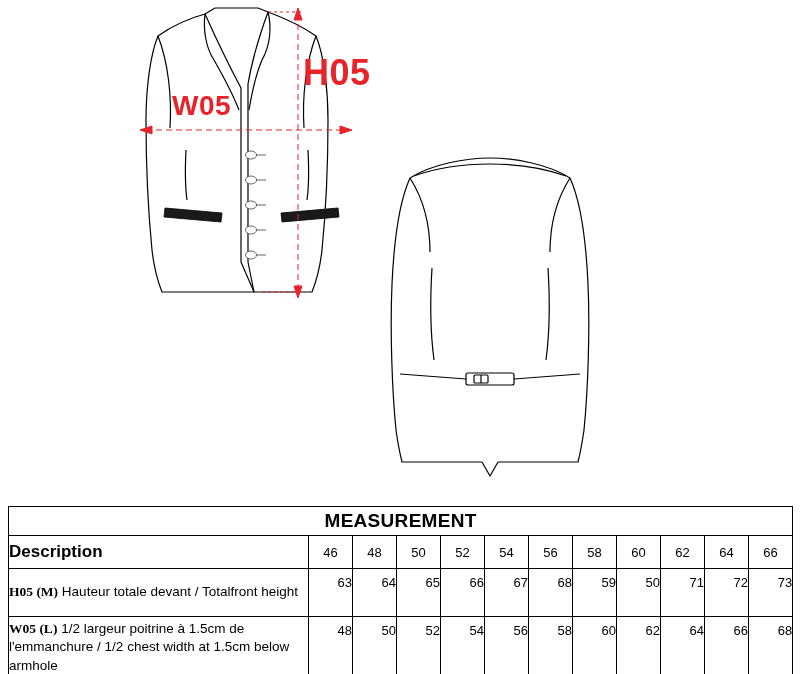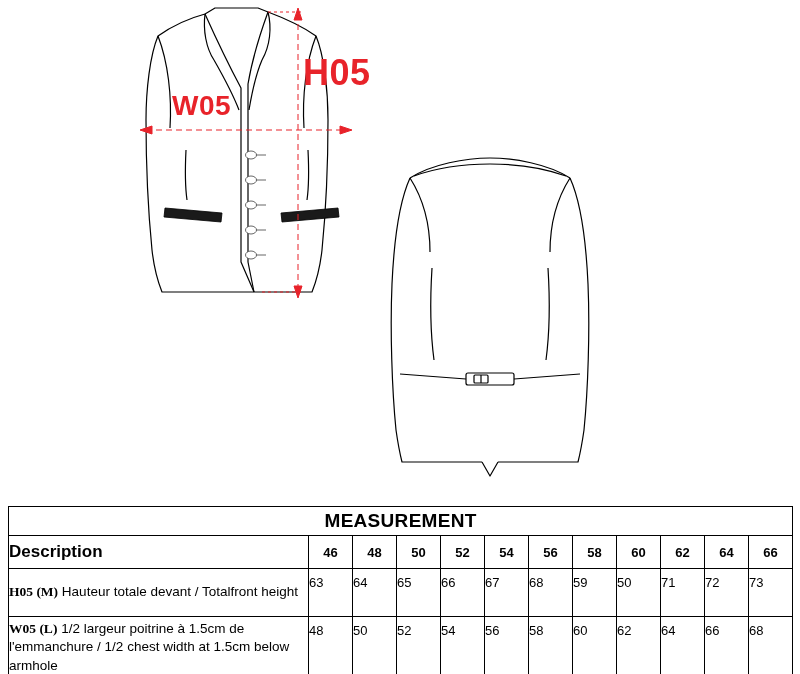--- a/index.html
+++ b/index.html
@@ -68,35 +68,35 @@
   }
   .desc-head {
     text-align: left;
     font-size: 17px;
     font-weight: bold;
     height: 32px;
   }
   .size-head {
     text-align: center;
     font-size: 13px;
-    font-weight: bold;
+    font-weight: normal;
     height: 32px;
   }
   .desc-cell {
     font-size: 13.5px;
     line-height: 1.35;
     padding: 5px 6px 6px 6px;
     text-align: left;
   }
   .desc-cell b {
     font-weight: bold;
     font-family: Liberation Serif, serif;
   }
   .val-cell {
-    text-align: left;
+    text-align: right;
     font-size: 13px;
     padding-left: 7px;
   }
   .row-h05 td.val-cell, .row-w05 td.val-cell {
     vertical-align: top;
     padding-top: 6px;
   }
   .row-h05 { height: 48px; }
   .row-w05 { height: 62px; }
 </style>

